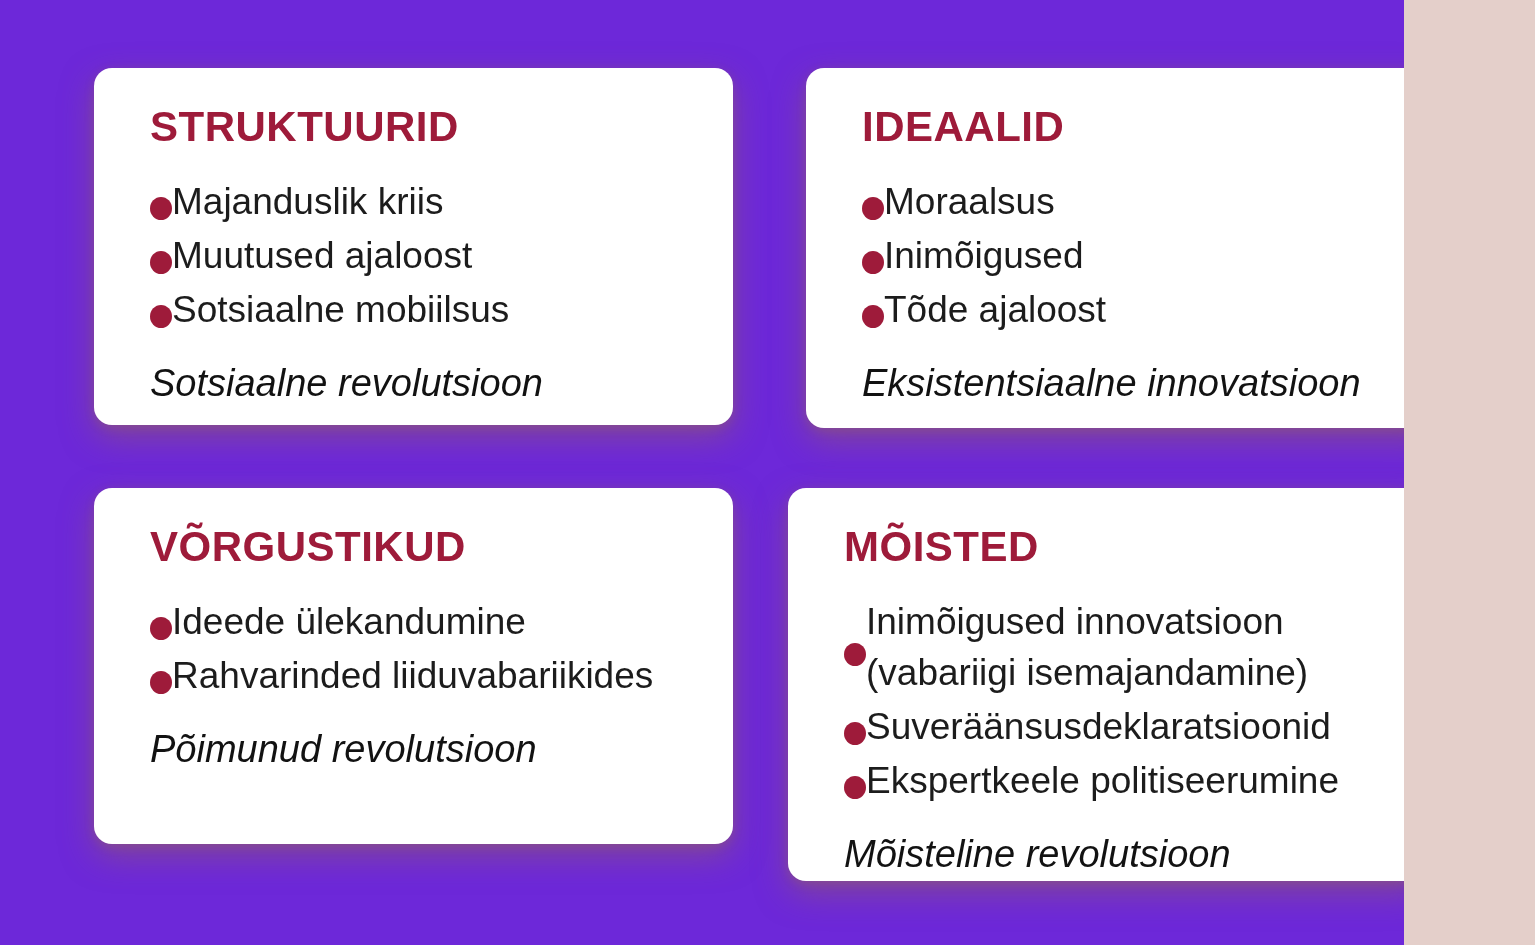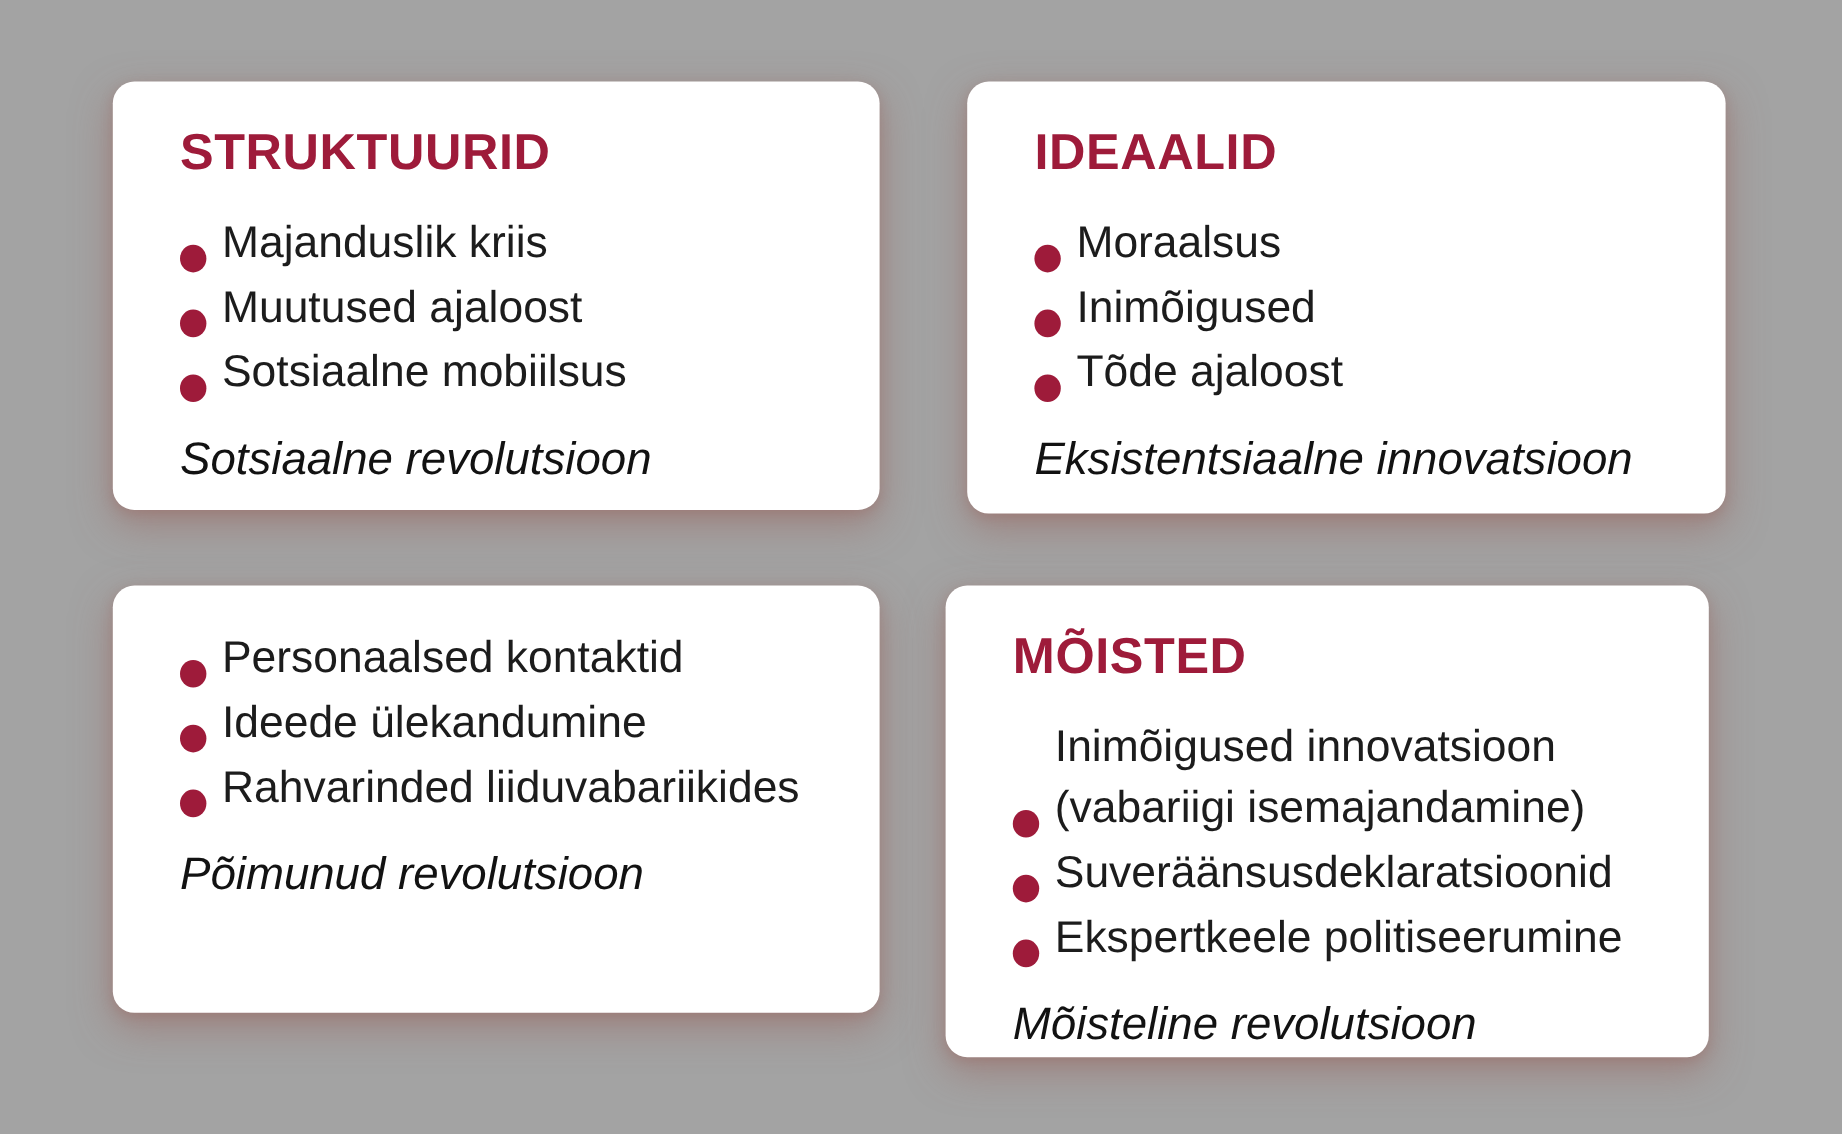--- a/index.html
+++ b/index.html
@@ -5,23 +5,23 @@
   html, body {
     margin: 0;
     padding: 0;
   }
   body {
     font-family: "Liberation Sans", "DejaVu Sans", sans-serif;
     background: #e4cfca;
   }
   .stage {
     position: relative;
-    width: 1535px;
+    width: 1404px;
     height: 945px;
-    background: #a3a3a3;
+    background: #6d28d9;
     overflow: hidden;
   }
   .card {
     position: absolute;
     background: #ffffff;
     border-radius: 18px;
     box-sizing: border-box;
     padding: 34px 54px 30px 56px;
     box-shadow: 0 12px 32px rgba(151, 99, 94, 0.50),
                 0 3px 10px rgba(151, 99, 94, 0.30);
@@ -40,22 +40,21 @@
     color: #9e1b3a;
     text-transform: uppercase;
   }
   .bullet-list {
     list-style: none;
     margin: 0;
     padding: 0;
   }
   .bullet-item {
     display: flex;
-    align-items: flex-end;
-    gap: 13px;
+    align-items: center;
     margin: 0 0 3px 0;
     font-size: 37px;
     line-height: 51px;
     color: #1c1c1c;
   }
   .bullet-dot {
     flex: none;
     width: 22px;
     height: 23px;
     margin-top: 14px;
@@ -110,25 +109,22 @@
       </li>
       <li class="bullet-item">
         <span class="bullet-dot"></span>
         <span class="bullet-text">Tõde ajaloost</span>
       </li>
     </ul>
     <div class="card-footer">Eksistentsiaalne innovatsioon</div>
   </section>
 
   <section class="card card-3">
+    <h2 class="card-title">VÕRGUSTIKUD</h2>
     <ul class="bullet-list">
-      <li class="bullet-item">
-        <span class="bullet-dot"></span>
-        <span class="bullet-text">Personaalsed kontaktid</span>
-      </li>
       <li class="bullet-item">
         <span class="bullet-dot"></span>
         <span class="bullet-text">Ideede ülekandumine</span>
       </li>
       <li class="bullet-item">
         <span class="bullet-dot"></span>
         <span class="bullet-text">Rahvarinded liiduvabariikides</span>
       </li>
     </ul>
     <div class="card-footer">Põimunud revolutsioon</div>

